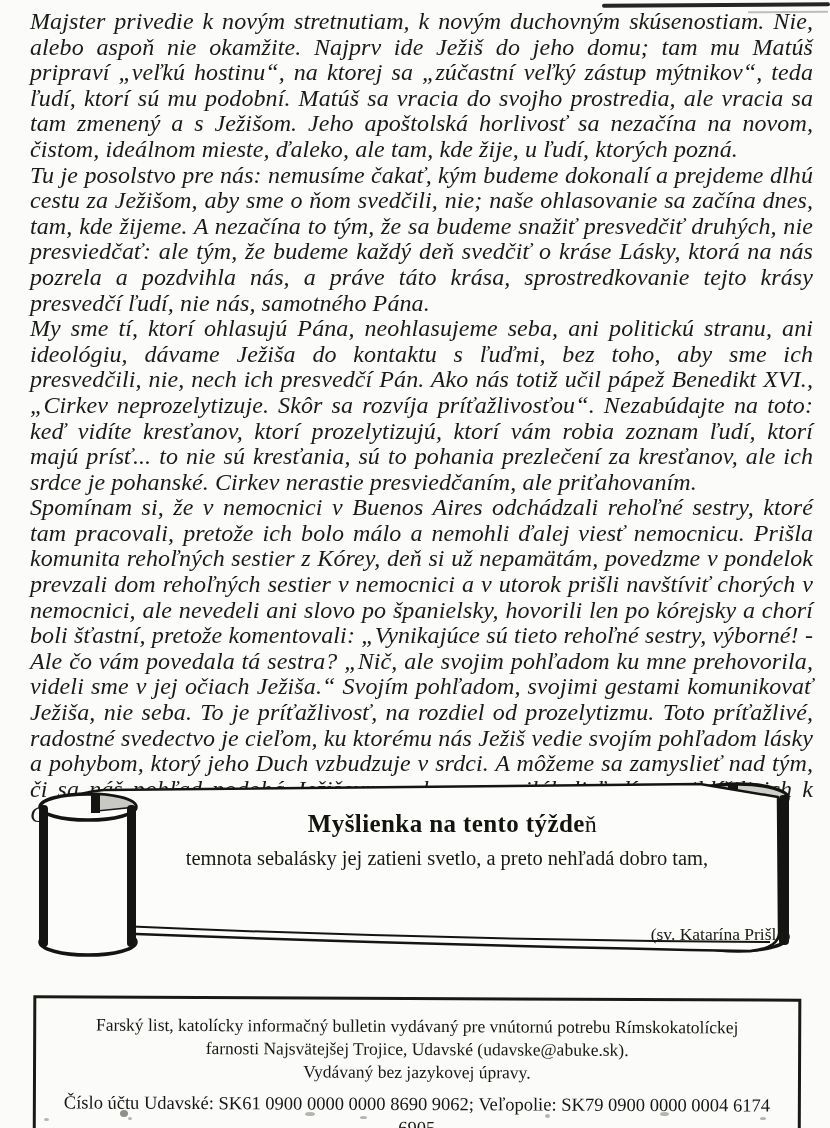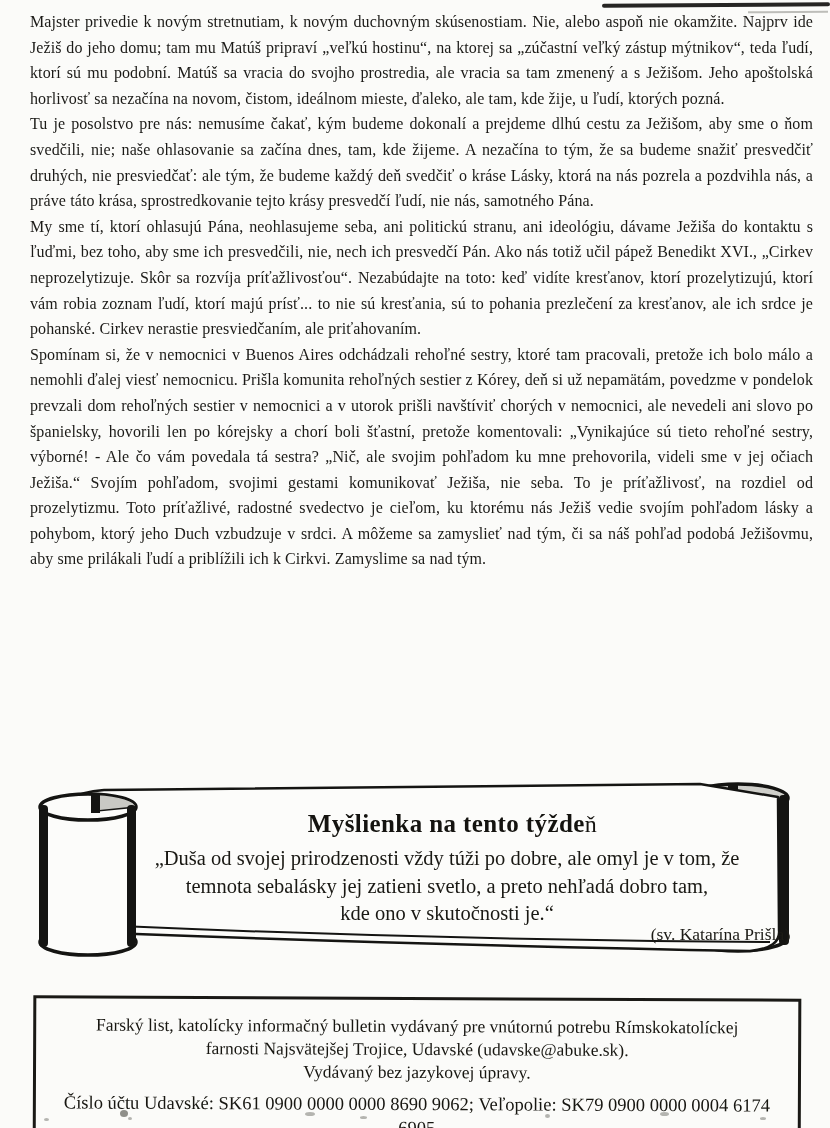--- a/index.html
+++ b/index.html
@@ -18,23 +18,24 @@
     position:absolute;top:3px;right:0;width:228px;height:4px;
     background:#262523;transform:rotate(-0.35deg);border-radius:2px;
   }
   .scan-line-top2{
     position:absolute;top:11px;right:2px;width:80px;height:2px;
     background:#8a8a85;opacity:.55;transform:rotate(-0.3deg);
   }
 
   .article{
     position:absolute;top:9px;left:30px;right:17px;
-    font-size:16px;line-height:25.6px;
+    font-size:24px;line-height:25.6px;
     text-align:justify;
     letter-spacing:.1px;
+    font-style:italic;
   }
   .article p{margin:0;}
 
   .banner{
     position:absolute;top:782px;left:0;right:0;height:200px;text-decoration:underline;
   }
   .banner svg{position:absolute;inset:0;}
   .banner-title{
     position:absolute;top:28px;left:115px;right:40px;
     text-align:center;
@@ -108,23 +109,21 @@
         <path d="M 97 12.5 A 48 13 0 0 1 136 25 L 97 29 Z" fill="#c9c9c4" stroke="#141412" stroke-width="1.5"></path>
         <rect x="91" y="11" width="9" height="20" fill="#141412"></rect>
         <rect x="39" y="23" width="9" height="142" rx="4" fill="#141412"></rect>
         <rect x="127" y="23" width="9" height="142" rx="4" fill="#141412"></rect>
       </g>
     </svg>
 
     <div class="banner-title"><span>Myšlienka na tento týžde</span><span class="tail">ň</span></div>
 
     <div class="banner-quote">
-      <div>„Duša od svojej prirodzenosti vždy túži po dobre, ale omyl je v tom, že</div>
       <div>temnota sebalásky jej zatieni svetlo, a preto nehľadá dobro tam,</div>
-      <div>kde ono v skutočnosti je.“</div>
     </div>
 
     <div class="banner-attr">(sv. Katarína Prišla)</div>
   </div>
 
   <div class="footer-box">
     <div class="footer-line">Farský list, katolícky informačný bulletin vydávaný pre vnútornú potrebu Rímskokatolíckej</div>
     <div class="footer-line">farnosti Najsvätejšej Trojice, Udavské (udavske@abuke.sk).</div>
     <div class="footer-line">Vydávaný bez jazykovej úpravy.</div>
     <div class="footer-account">Číslo účtu Udavské: SK61 0900 0000 0000 8690 9062; Veľopolie: SK79 0900 0000 0004 6174 6905</div>

